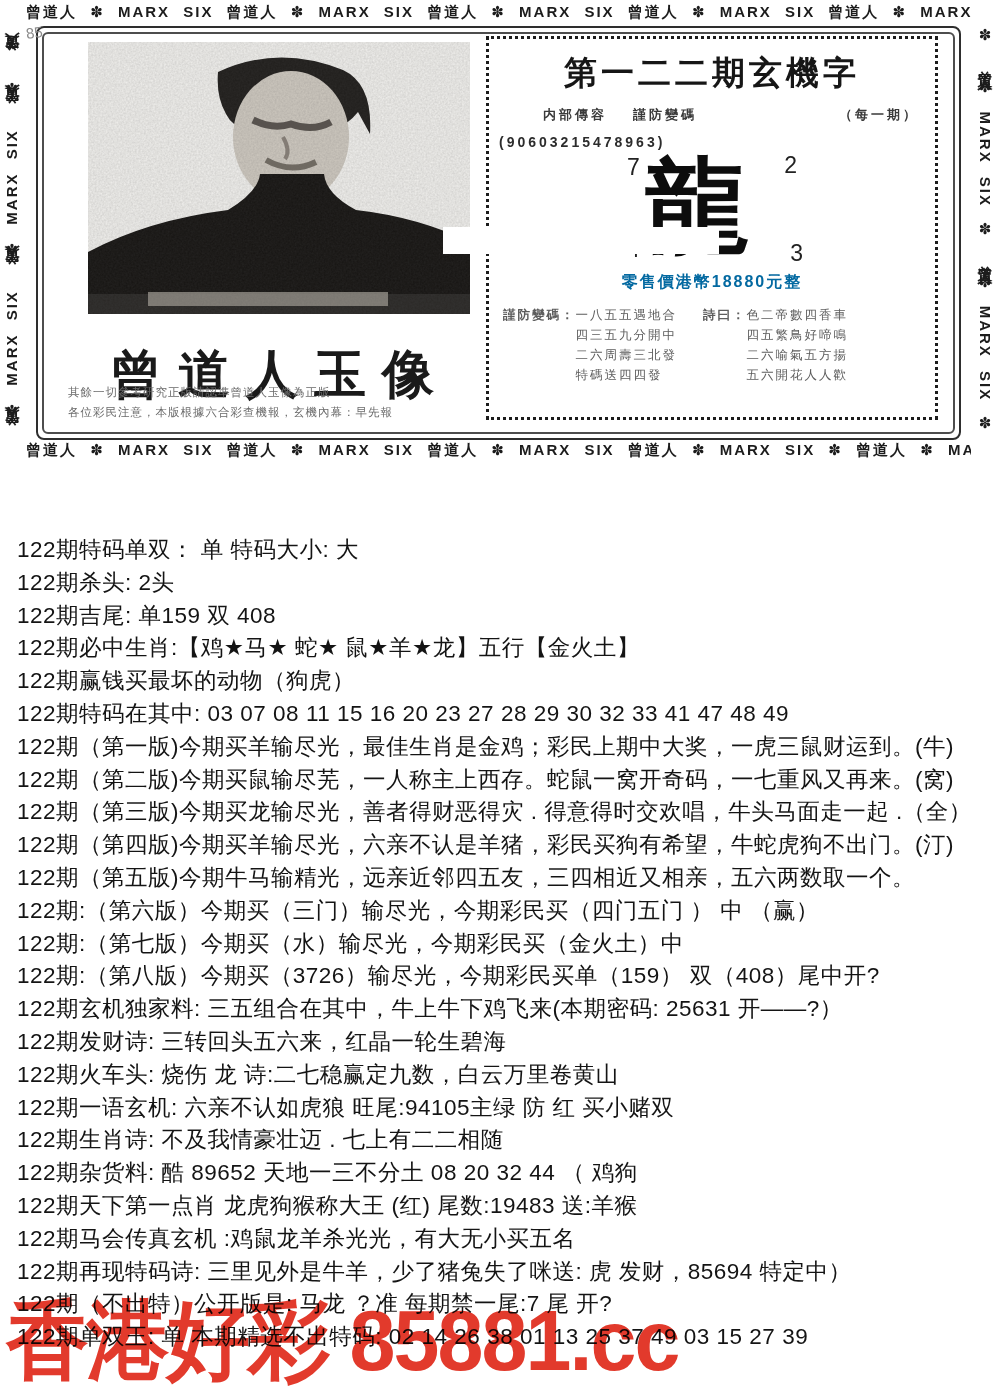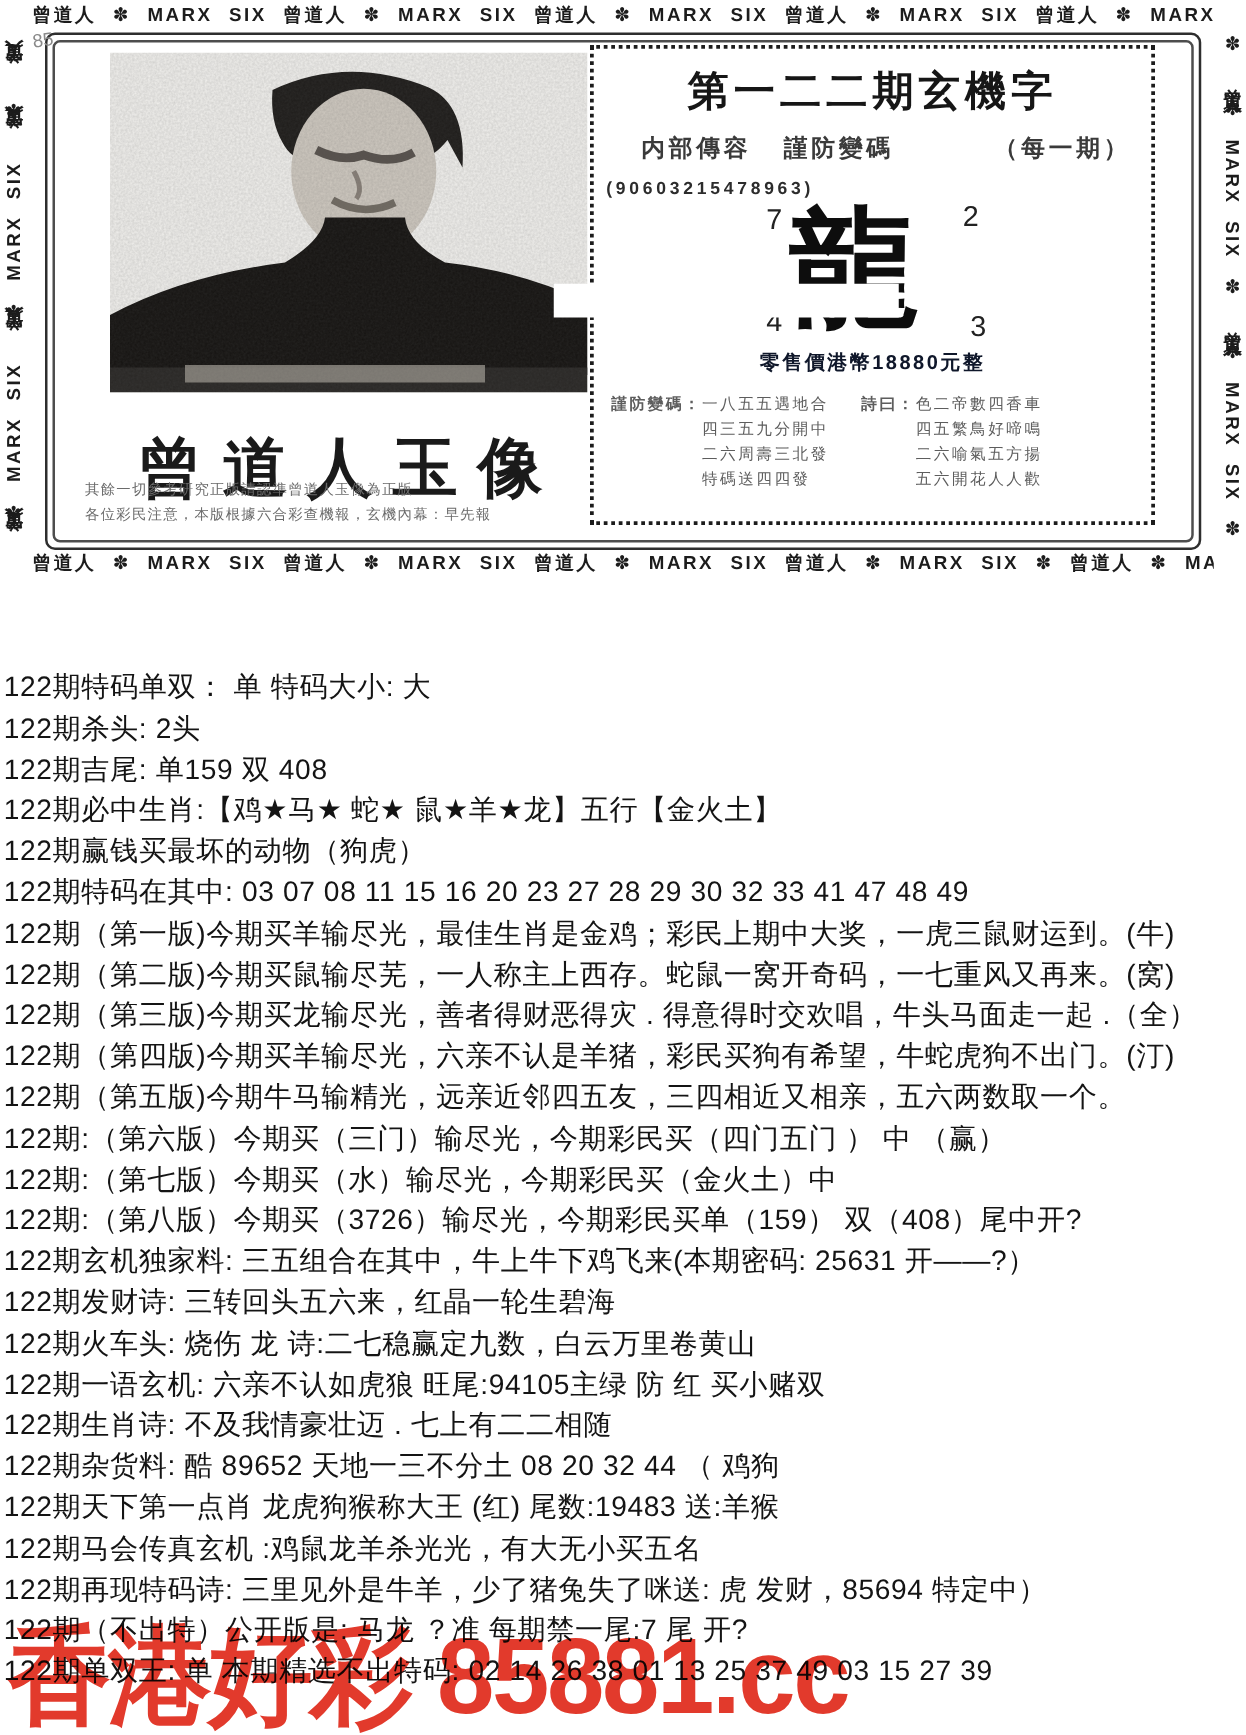--- a/index.html
+++ b/index.html
@@ -20,42 +20,42 @@
         border:2px solid #2e2e2e;border-radius:6px;opacity:.85;}
   .pencil-note{position:absolute;left:26px;top:24px;font-size:15px;color:#8a8a8a;
         transform:rotate(-8deg);}
 
   .portrait{position:absolute;left:88px;top:42px;width:382px;height:272px;}
   .caption{position:absolute;left:90px;top:340px;width:380px;text-align:center;
         font-size:52px;font-weight:bold;letter-spacing:16px;color:#1a1a1a;}
   .smallprint{position:absolute;left:68px;top:383px;width:430px;font-size:11.5px;
         line-height:1.7;color:#6b6b6b;letter-spacing:1px;}
 
-  .cert{position:absolute;left:472px;top:36px;width:452px;height:384px;
+  .cert{position:absolute;left:486px;top:36px;width:452px;height:384px;
         border:3px dotted #1c1c1c;box-sizing:border-box;padding:8px 10px 6px;overflow:hidden;}
   .cert-title{text-align:center;font-size:33px;font-weight:bold;letter-spacing:4px;margin-top:4px;}
-  .cert-row{display:flex;gap:26px;font-size:19px;font-weight:bold;color:#3a3a3a;
-        margin:10px 0 0 28px;letter-spacing:3px;}
+  .cert-row{display:flex;gap:26px;font-size:13px;font-weight:bold;color:#3a3a3a;
+        margin:10px 0 0 44px;letter-spacing:3px;}
   .cert-row .far{margin-left:auto;margin-right:6px;}
   .serial{font-size:14px;font-weight:bold;letter-spacing:3px;color:#2c2c2c;margin-top:10px;}
   .dragon-wrap{position:relative;height:112px;margin-top:2px;}
   .dragon{position:absolute;left:0;right:30px;top:-14px;text-align:center;
         font-size:104px;font-weight:bold;font-family:"Liberation Serif","DejaVu Serif",serif;color:#0d0d0d;}
   .corner{position:absolute;font-size:23px;color:#222;}
   .c-tl{left:128px;top:2px;} .c-tr{right:128px;top:0px;}
   .c-bl{left:128px;top:84px;} .c-br{right:122px;top:88px;}
-  .price{text-align:center;font-size:16px;font-weight:bold;letter-spacing:2px;color:#0f172a;margin-top:8px;}
+  .price{text-align:center;font-size:16px;font-weight:bold;letter-spacing:2px;color:#0369a1;margin-top:8px;}
   .poems{display:flex;margin-top:12px;font-size:12.5px;color:#5d5d5d;letter-spacing:2px;line-height:1.6;}
   .poem-left{display:flex;margin-left:4px;}
   .poem-label{white-space:nowrap;font-weight:bold;}
   .poem-right{display:flex;margin-left:26px;}
   .whiteout{position:absolute;left:443px;top:227px;width:276px;height:27px;background:#fff;z-index:4;}
 
   
-  .body-lines{position:absolute;left:3px;top:534px;width:975px;}
+  .body-lines{position:absolute;left:17px;top:534px;width:975px;}
   .bline{font-size:22.5px;font-weight:500;line-height:32.8px;white-space:nowrap;
         color:#141414;letter-spacing:0.5px;}
 
   
   .watermark{position:absolute;left:6px;top:1283px;font-size:86px;font-weight:800;
         letter-spacing:-2px;transform:scaleX(.96);transform-origin:left;
         white-space:nowrap;mix-blend-mode:multiply;z-index:9;}
 </style>
 </head>
 <body>

